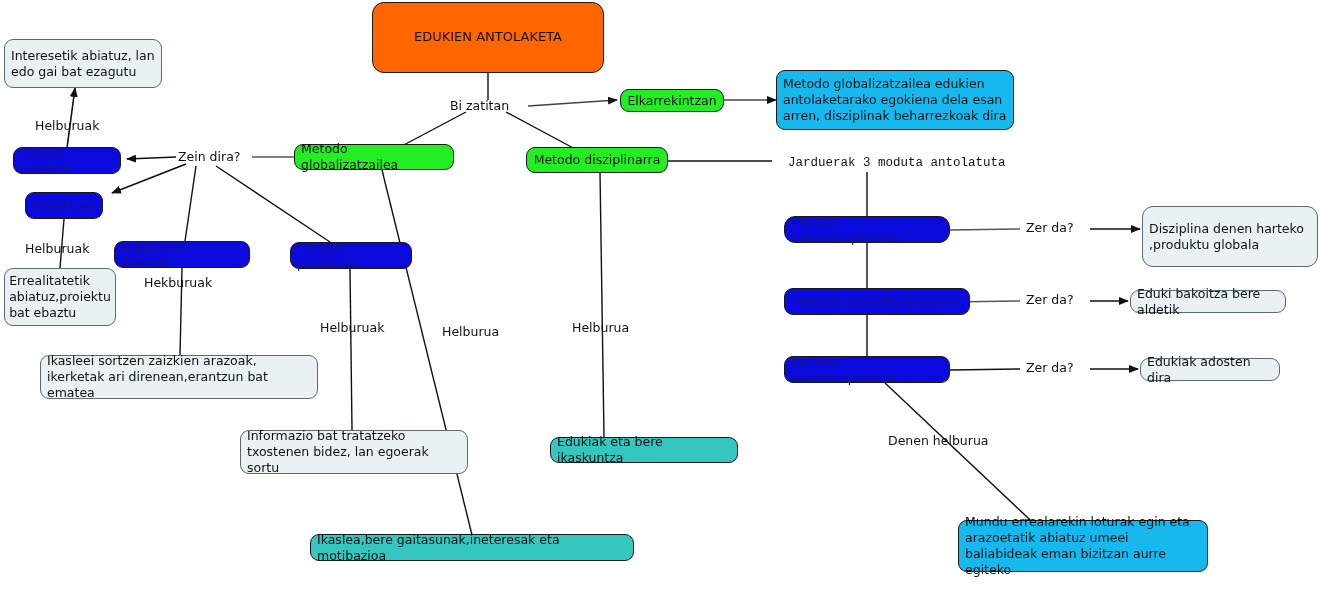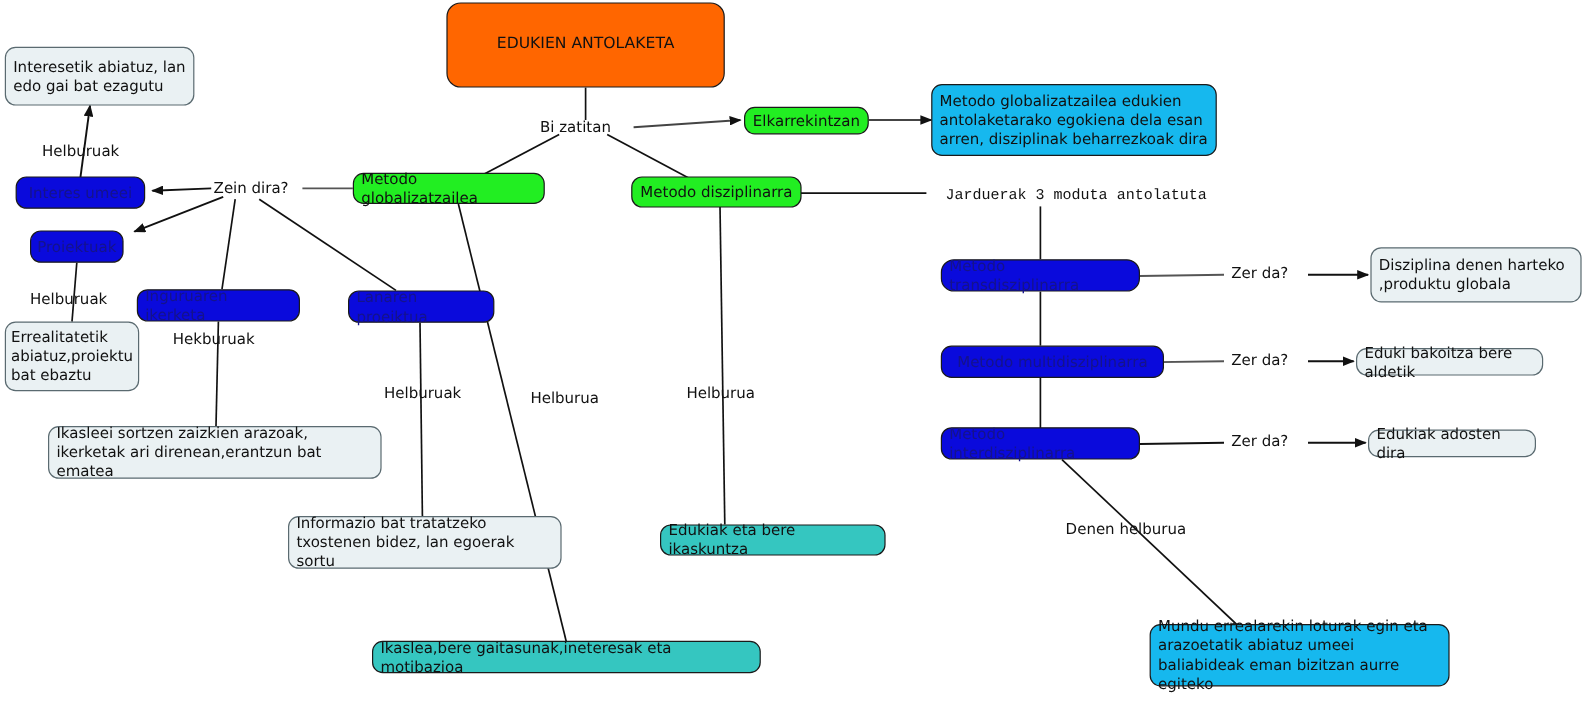--- a/index.html
+++ b/index.html
@@ -149,21 +149,21 @@
 
   <div class="node green" style="left:294px; top:144px; width:160px; height:26px;">
     <span>Metodo globalizatzailea</span>
   </div>
 
   <div class="node green" style="left:526px; top:147px; width:142px; height:26px;">
     <span>Metodo disziplinarra</span>
   </div>
 
   <div class="node blue" style="left:13px; top:147px; width:108px; height:27px;">
-    <span>Interes umeei</span>
+    <span>Interes adosten</span>
   </div>
 
   <div class="node blue" style="left:25px; top:192px; width:78px; height:27px;">
     <span>Proiektuak</span>
   </div>
 
   <div class="node blue" style="left:114px; top:241px; width:136px; height:27px;">
     <span>Inguruaren ikerketa</span>
   </div>
 
@@ -200,21 +200,21 @@
   </div>
 
   <div class="node blue" style="left:784px; top:288px; width:186px; height:27px;">
     <span>Metodo multidisziplinarra</span>
   </div>
 
   <div class="node blue" style="left:784px; top:356px; width:166px; height:27px;">
     <span>Metodo interdisziplinarra</span>
   </div>
 
-  <div class="node grey" style="left:1142px; top:206px; width:176px; height:46px;">
+  <div class="node grey" style="left:1142px; top:206px; width:176px; height:61px;border-radius:11px;">
     <span>Disziplina denen harteko ,produktu globala</span>
   </div>
 
   <div class="node grey" style="left:1130px; top:290px; width:156px; height:23px;">
     <span>Eduki bakoitza bere aldetik</span>
   </div>
 
   <div class="node grey" style="left:1140px; top:358px; width:140px; height:23px;">
     <span>Edukiak adosten dira</span>
   </div>

